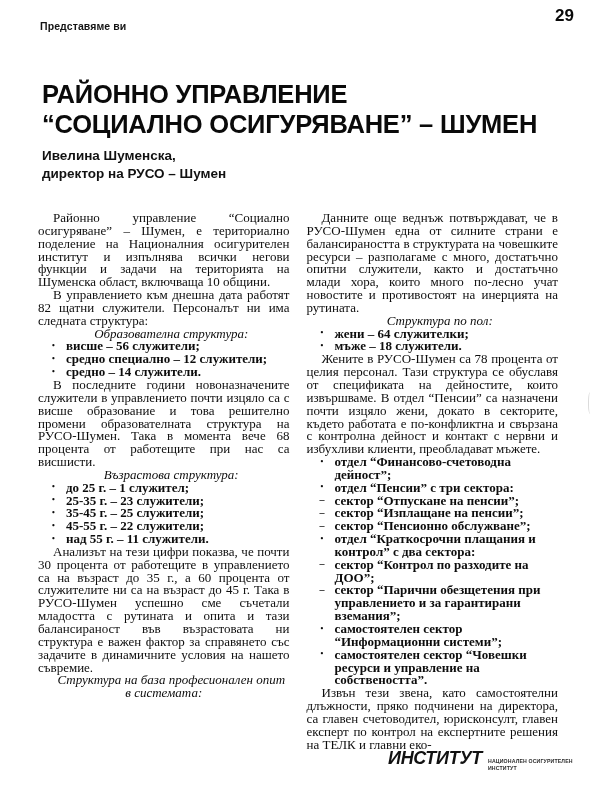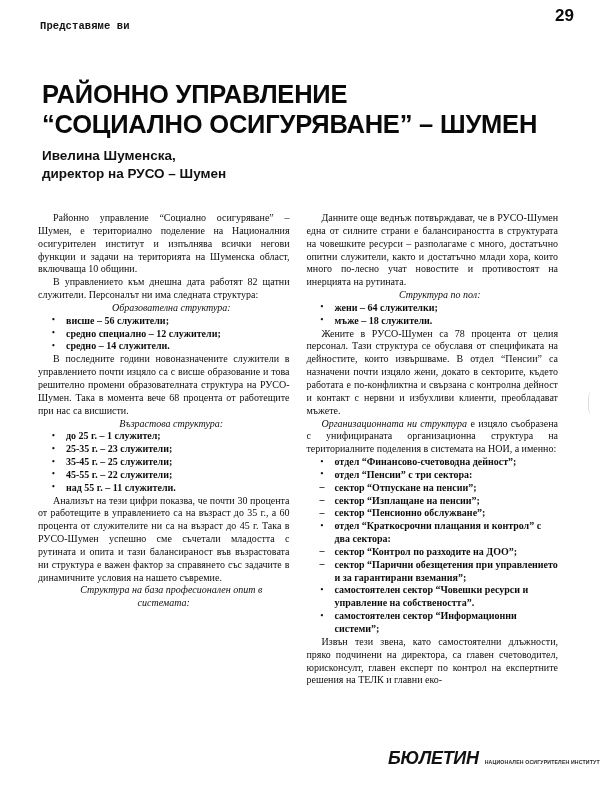--- a/index.html
+++ b/index.html
@@ -21,21 +21,21 @@
     inset: 0;
     width: 600px;
     height: 800px;
   }
 
   
   .running-head {
     position: absolute;
     left: 40px;
     top: 20px;
-    font-family: Liberation Mono, monospace;
+    font-family: Liberation Sans, sans-serif;
     font-weight: bold;
     font-size: 10.5px;
     letter-spacing: 0.1px;
     color: #141414;
   }
   .folio {
     position: absolute;
     right: 26px;
     top: 6px;
     font-family: "Liberation Sans", "DejaVu Sans", sans-serif;
@@ -78,21 +78,21 @@
     position: absolute;
     left: 38px;
     top: 212px;
     width: 520px;
     height: 532px;
     display: flex;
     gap: 17px;
   }
   .col {
     width: 252px;
-    font-size: 10px;
+    font-size: 13px;
     line-height: 12.85px;
   }
 
   p.body {
     margin: 0;
     text-indent: 15px;
     text-align: justify;
     hyphens: none;
   }
 
@@ -225,48 +225,47 @@
       <p class="body">Данните още веднъж потвърждават, че в РУСО-Шумен една от силните страни е балансираността в структурата на човешките ресурси – разполагаме с много, достатъчно опитни служители, както и достатъчно млади хора, които много по-лесно учат новостите и  противостоят на инерцията на рутината.</p>
 
       <p class="subhead">Структура по пол:</p>
       <ul class="bullets">
         <li>жени – 64 служителки;</li>
         <li>мъже – 18 служители.</li>
       </ul>
 
       <p class="body">Жените в РУСО-Шумен са 78 процента от целия персонал. Тази структура се обуславя от спецификата на дейностите, които извършваме. В отдел “Пенсии” са назначени почти изцяло жени, докато в секторите, където работата е по-конфликтна и свързана с контролна дейност и контакт с нервни и избухливи клиенти, преобладават мъжете.</p>
 
-      <p class="body"><em class="it">Организационната ни структура</em><span> е изцяло съобразена с унифицираната организационна структура на териториалните поделения в системата на НОИ, а именно:</span></p>
 
       <ul class="bullets">
         <li>отдел “Финансово-счетоводна дейност”;</li>
         <li>отдел “Пенсии” с три сектора:</li>
       </ul>
       <ul class="dashes">
         <li>сектор “Отпускане на пенсии”;</li>
         <li>сектор “Изплащане на пенсии”;</li>
         <li>сектор “Пенсионно обслужване”;</li>
       </ul>
       <ul class="bullets">
         <li>отдел “Краткосрочни плащания и контрол” с два сектора:</li>
       </ul>
       <ul class="dashes">
         <li>сектор “Контрол по разходите на ДОО”;</li>
         <li>сектор “Парични обезщетения при управлението и за гарантирани вземания”;</li>
       </ul>
       <ul class="bullets">
+        <li>самостоятелен сектор “Информационни системи”;</li>
         <li>самостоятелен сектор “Човешки ресурси и управление на собствеността”.</li>
-        <li>самостоятелен сектор “Информационни системи”;</li>
       </ul>
 
       <p class="body">Извън тези звена, като самостоятелни длъжности, пряко подчинени на директора, са главен счетоводител, юрисконсулт, главен експерт по контрол на експертните решения на ТЕЛК и главни еко-</p>
 
     </div>
   </div>
 
   <div class="edge-artifact"></div>
 
   <div class="footer">
-    <span class="footer-mark">БЮЛЕТИН</span>
+    <span class="footer-mark">ИНСТИТУТ</span>
     <span class="footer-sub">НАЦИОНАЛЕН ОСИГУРИТЕЛЕН ИНСТИТУТ</span>
   </div>
 
 </div>
 
 </body></html>

